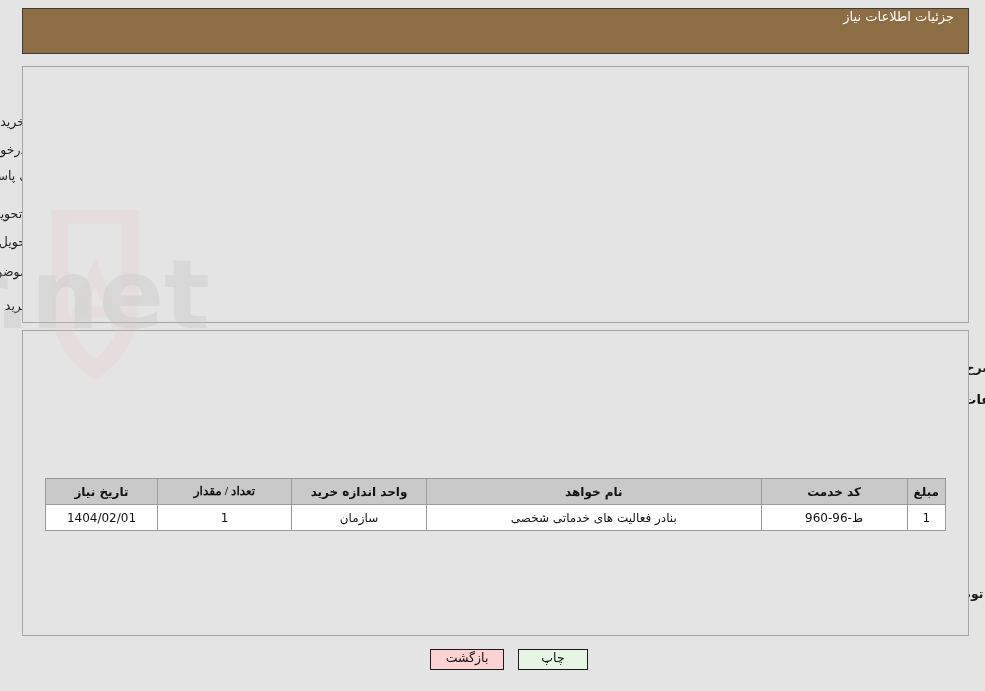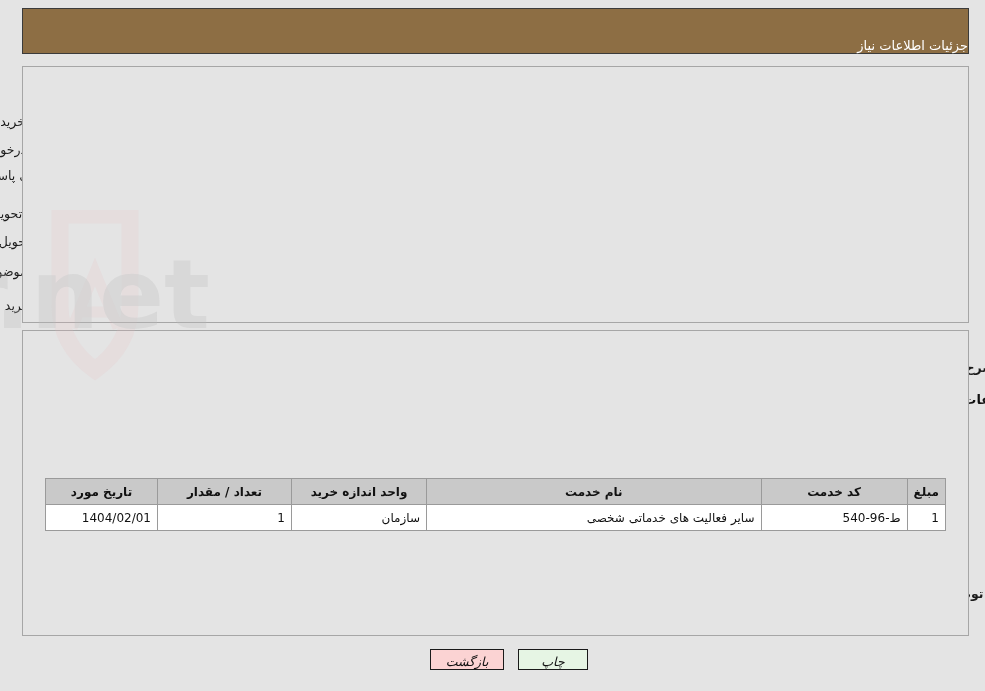--- a/index.html
+++ b/index.html
@@ -24,22 +24,22 @@
 
   
   .header-bar {
     position: absolute;
     left: 22px; top: 8px;
     width: 947px; height: 46px;
     background: #8d6e44;
     border: 1px solid #3b3b3b;
     color: #ffffff;
     font-size: 13px;
-    display: flex; align-items: flex-end; justify-content: flex-start;
-    padding: 0 0;
+    display: flex; align-items: flex-start; justify-content: flex-start;
+    padding: 0 14px;
     z-index: 2;
   }
 
   
   .panel {
     position: absolute;
     border: 1px solid #a6a6a6;
     background: #e4e4e4;
     z-index: 3;
   }
@@ -141,35 +141,34 @@
     font-weight: bold;
     color: #111;
     height: 26px;
     padding: 2px 6px;
   }
   .tbl td {
     background: #ffffff;
     border: 1px solid #9a9a9a;
     color: #111;
     height: 26px;
-    text-align: right;
+    text-align: center;
     padding: 2px 6px;
   }
 
   
   .btn {
     position: absolute;
     height: 21px;
     border: 1px solid #1a1a1a;
     font-size: 12.5px;
     color: #111;
-    display: flex; align-items: flex-end; justify-content: center;
+    display: flex; align-items: flex-start; justify-content: center;
     cursor: pointer;
     z-index: 4;
-    font-style: italic;
   }
   #btn-back  { left: 430px; top: 649px; width: 74px; background: #fbd3d3; }
   #btn-print { left: 518px; top: 649px; width: 70px; background: #e6f5e4; }
 </style>
 </head>
 <body>
 
 <svg class="watermark" viewBox="0 0 985 175">
   <g opacity="0.30">
     <path d="M190 250 L190 250" fill="none"></path>
@@ -255,31 +254,31 @@
 <div class="heading" style="left:854px; top:392px;">اطلاعات خدمات مورد نیاز</div>
 
 <div class="lbl boldlbl" style="left:891px; top:440px;">گروه خدمت:</div>
 <div class="fld rgt" style="left:178px; top:435px; width:703px;">سایر فعالیت‌های خدماتی</div>
 
 <table class="tbl">
   <thead>
     <tr>
       <th style="width:34px;">مبلغ</th>
       <th style="width:146px;">کد خدمت</th>
-      <th>نام خدمت</th>
+      <th>نام خواهد</th>
       <th style="width:135px;">واحد اندازه خرید</th>
-      <th style="width:134px;">تعداد / مقدار</th>
-      <th style="width:112px;">تاریخ مورد</th>
+      <th style="width:134px;font-family:Liberation Serif, serif;">تعداد / مقدار</th>
+      <th style="width:112px;">تاریخ نیاز</th>
     </tr>
   </thead>
   <tbody>
     <tr>
       <td>1</td>
-      <td>ط-96-540</td>
-      <td>سایر فعالیت های خدماتی شخصی</td>
+      <td>ط-96-960</td>
+      <td>بنادر فعالیت های خدماتی شخصی</td>
       <td>سازمان</td>
       <td>1</td>
       <td>1404/02/01</td>
     </tr>
   </tbody>
 </table>
 
 <div class="lbl boldlbl" style="left:878px; top:586px;">توضیحات خریدار:</div>
 <div class="ta" style="left:73px; top:552px; width:780px; height:76px;">
   <span></span>

